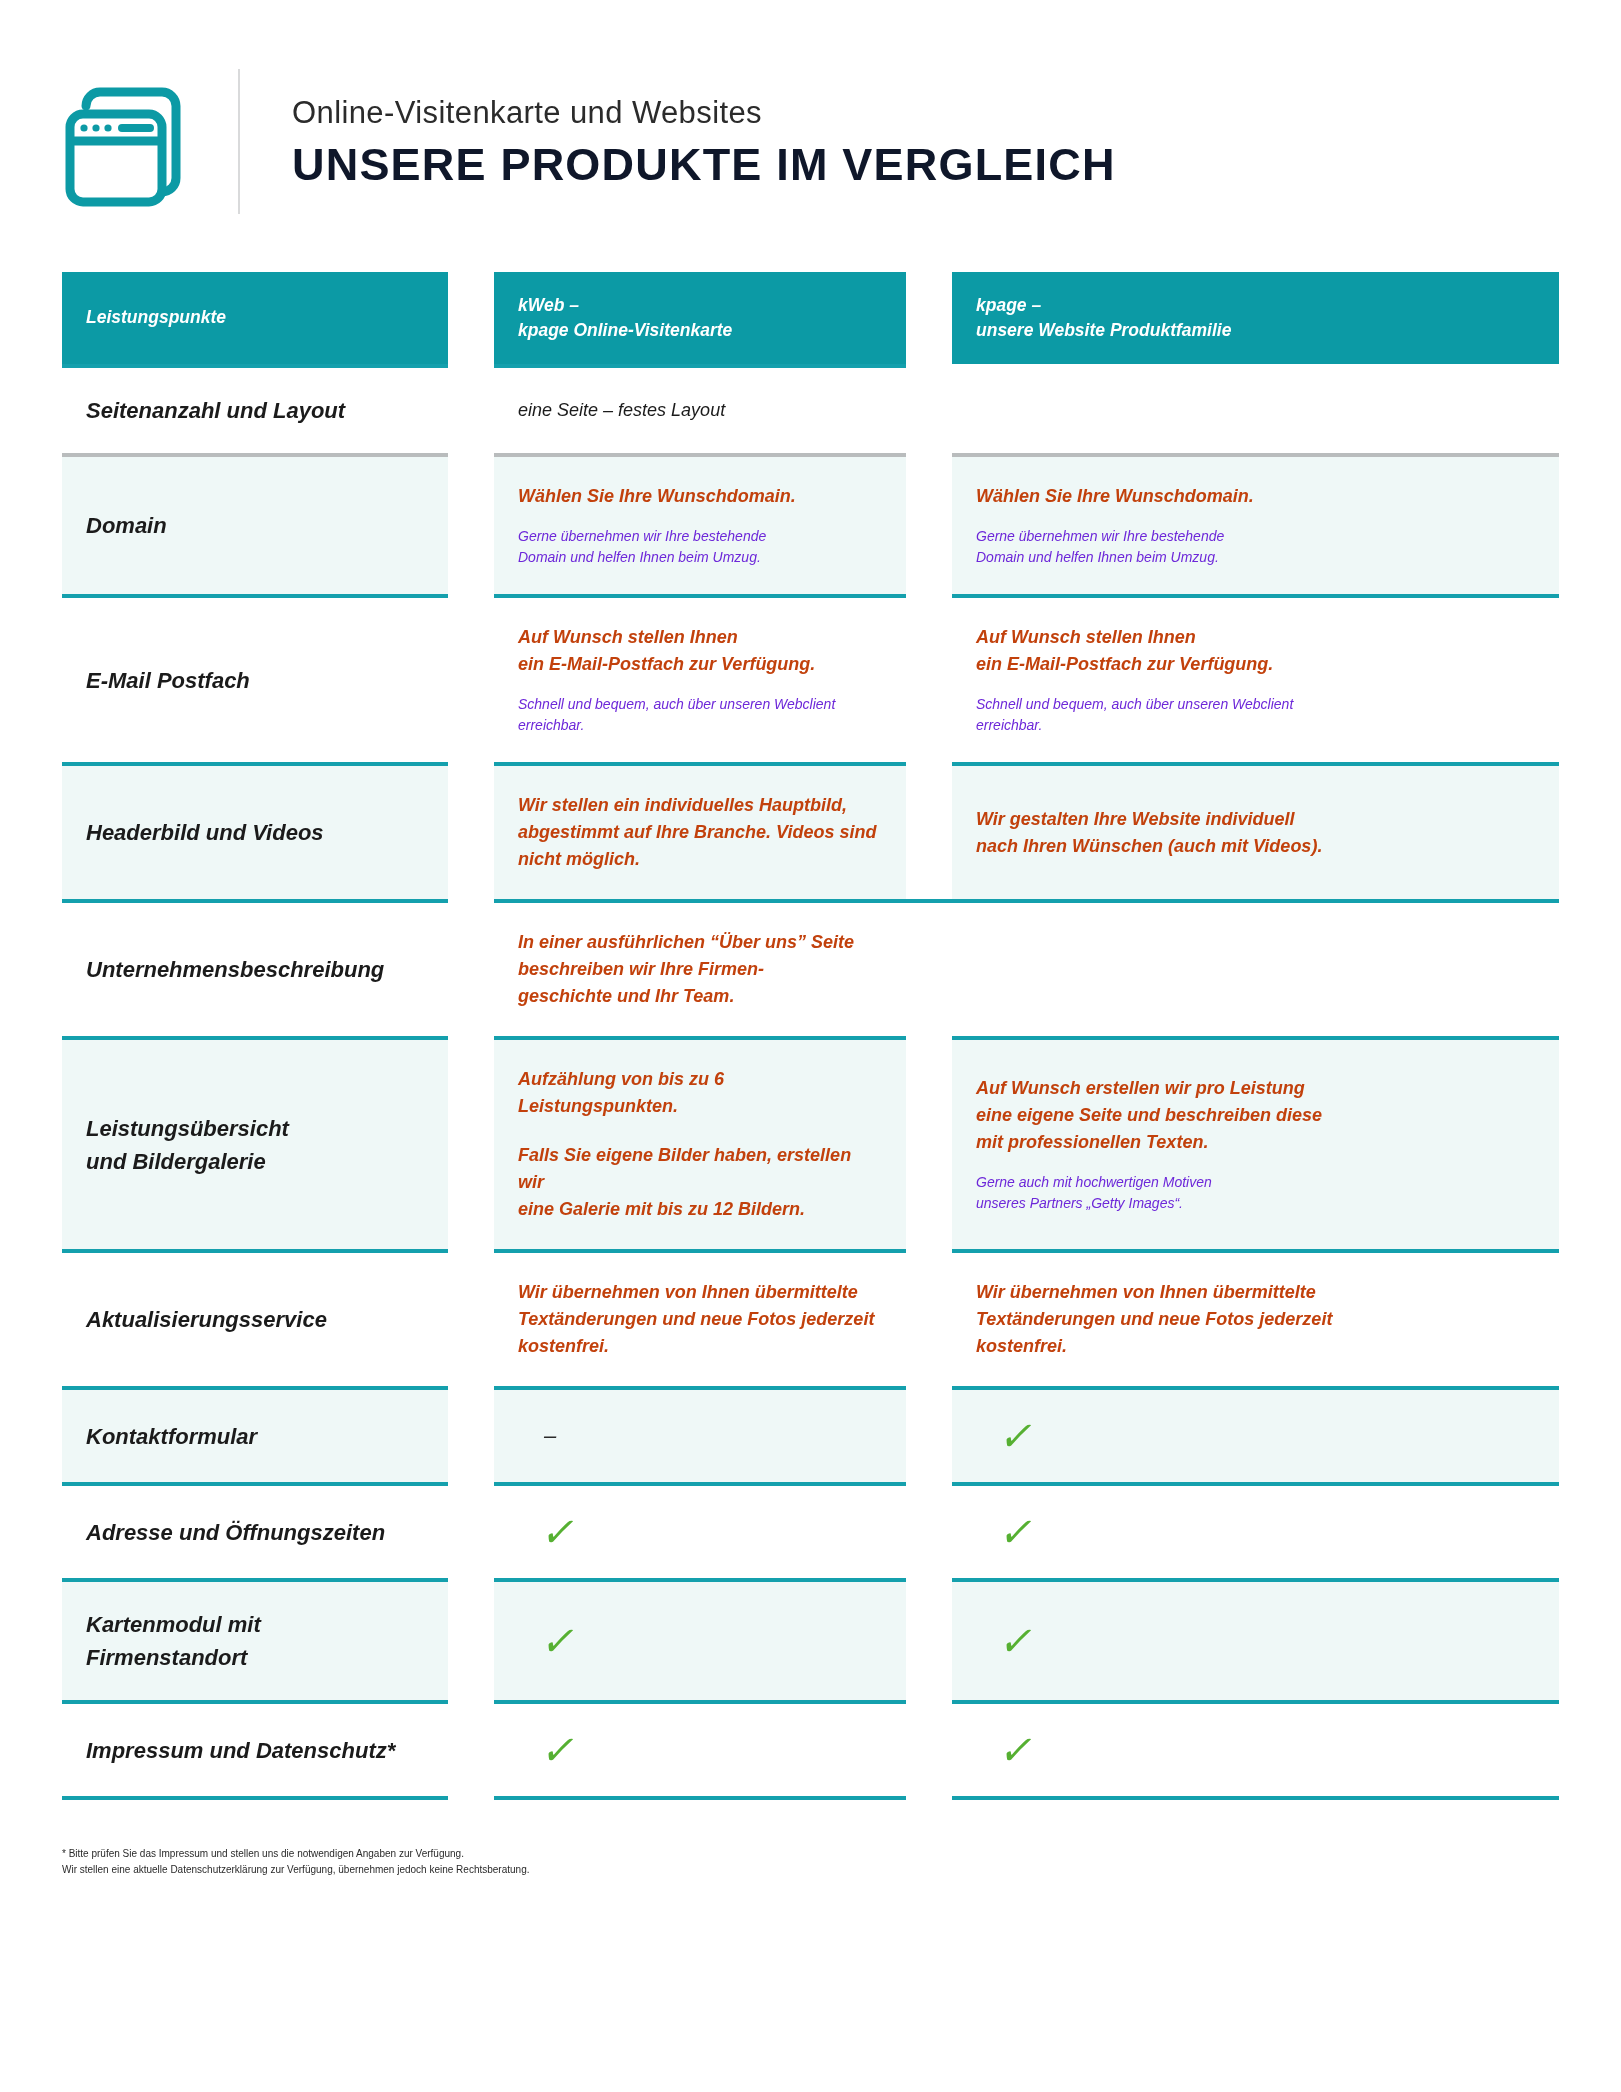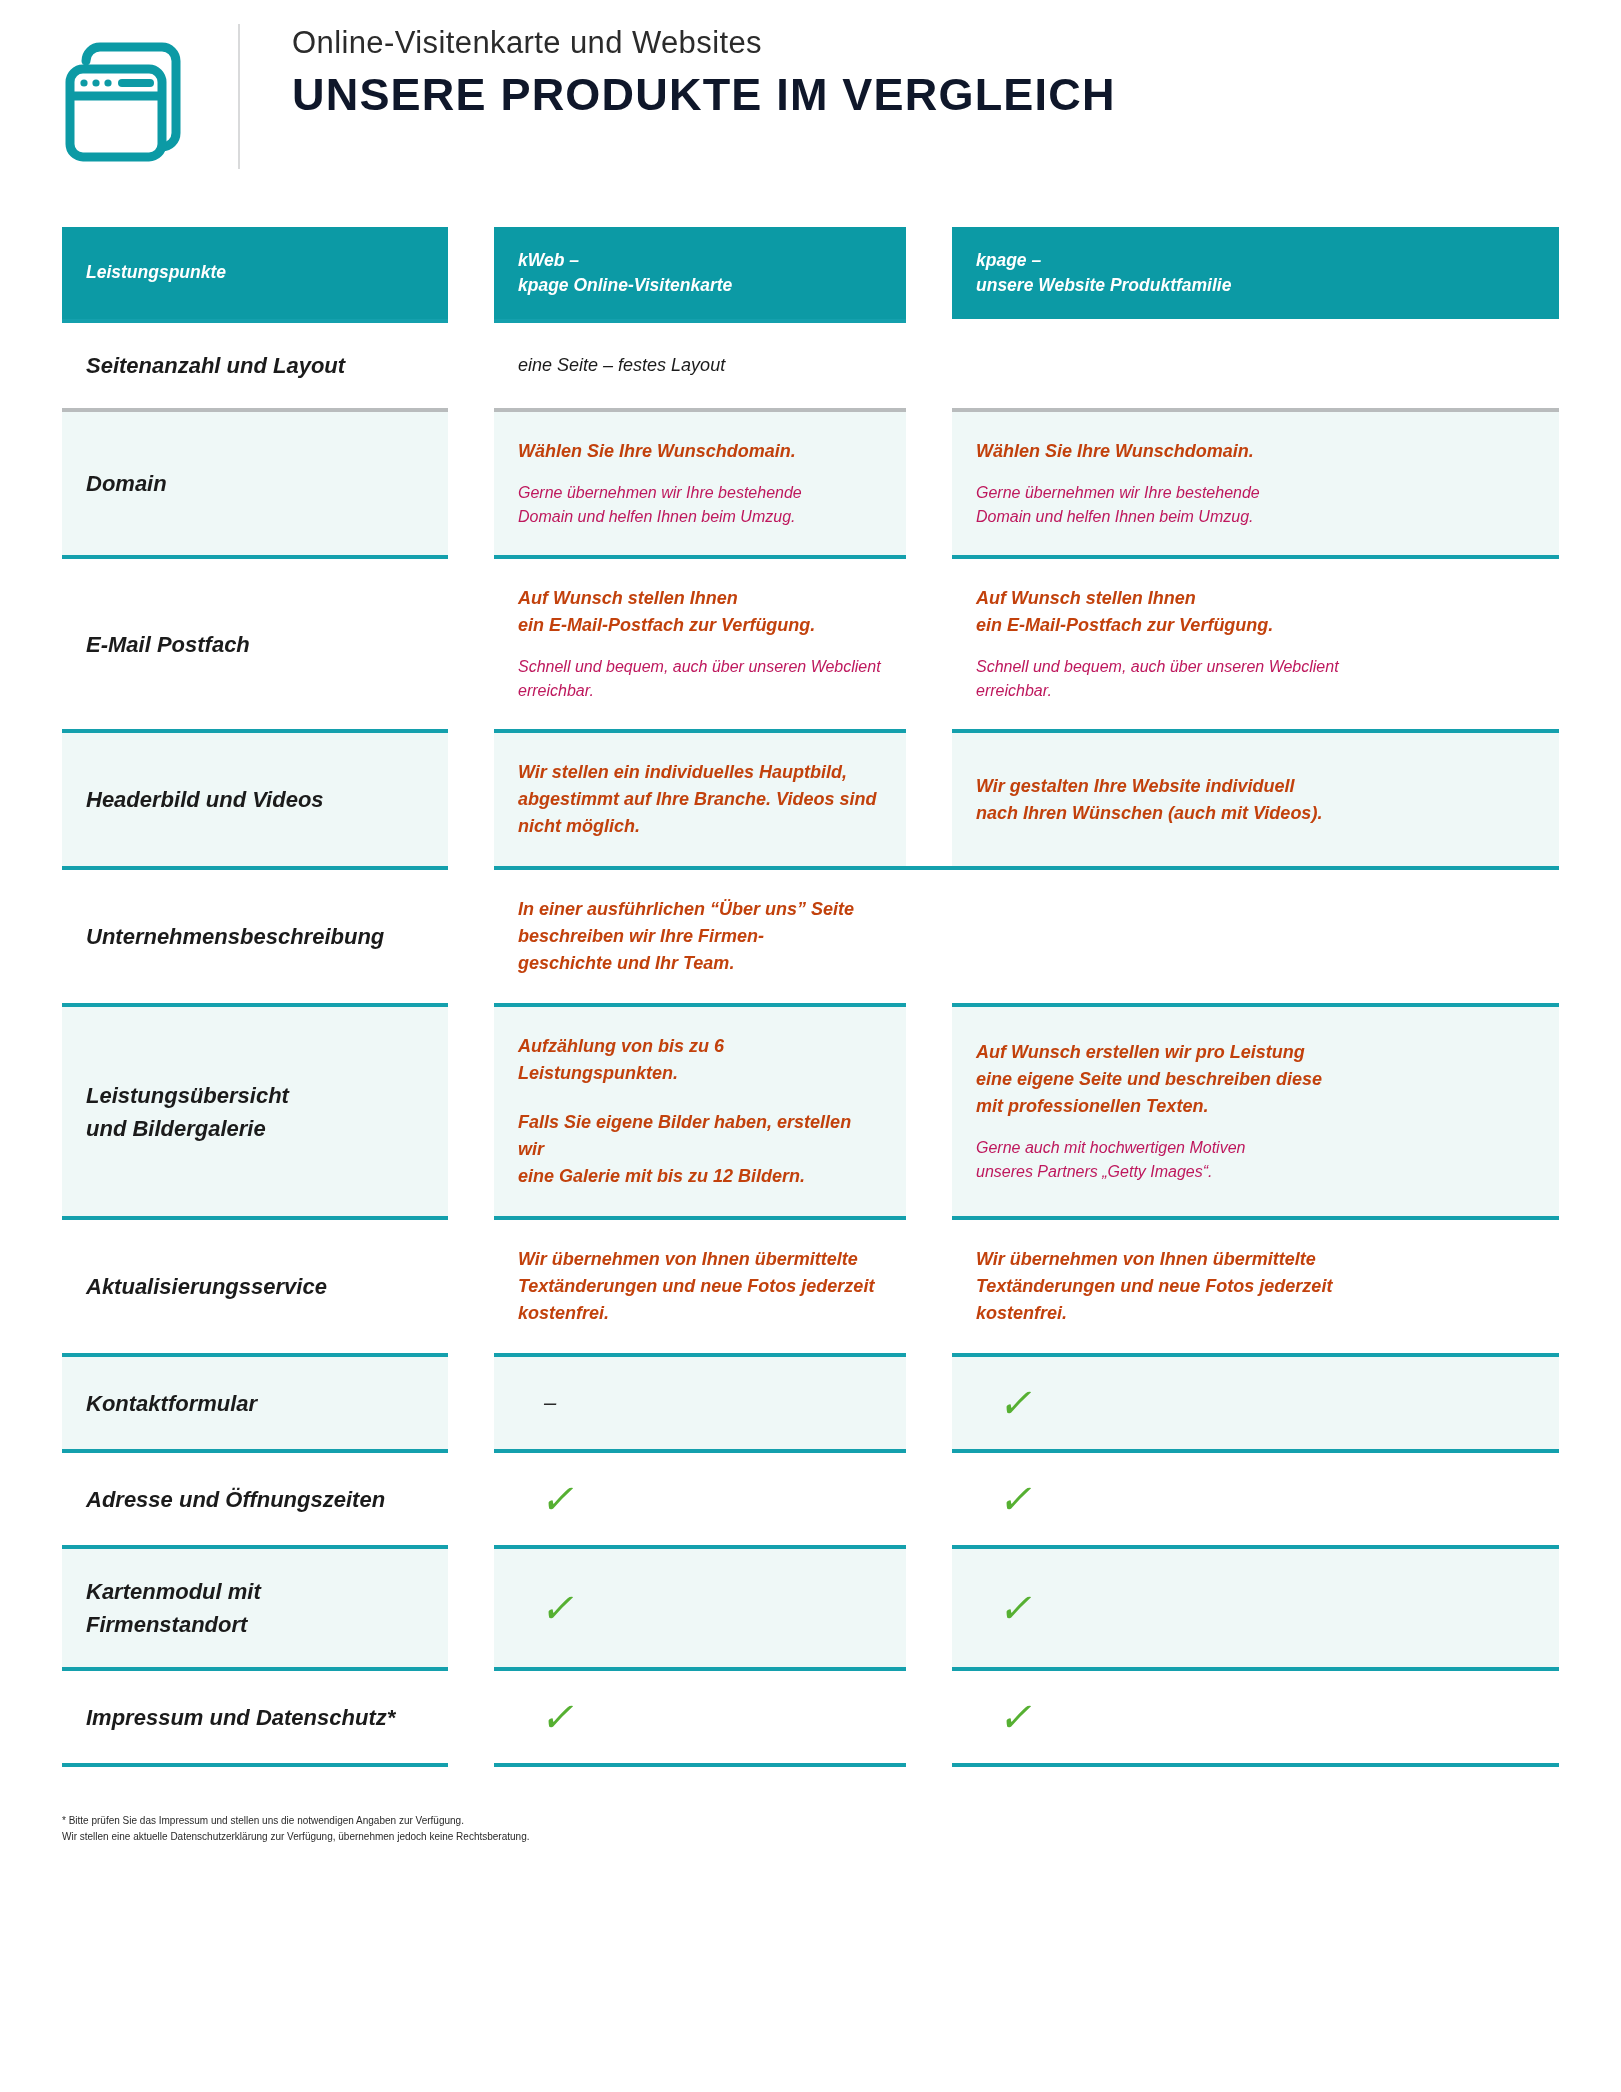--- a/index.html
+++ b/index.html
@@ -15,24 +15,26 @@
     position:relative;
     width:1621px;
     min-height:2092px;
     box-sizing:border-box;
     padding:0 62px;
   }
 
   
   .header{
     display:flex;
+    align-items:center;
     padding-top:24px;
     padding-bottom:16px;
     height:185px;
     box-sizing:border-box;
+    margin-top:45px;
   }
   .logo{
     width:140px;
     flex:0 0 140px;
     display:flex;
     align-items:center;
     justify-content:flex-start;
   }
   .logo svg{display:block;}
   .header-divider{
@@ -120,23 +122,23 @@
   }
   .val-strong{
     font-size:18px;
     font-weight:700;
     color:#c2410c;
     line-height:1.5;
     white-space:pre-line;
     margin:0;
   }
   .val-normal{
-    font-size:16px;
+    font-size:14px;
     font-weight:400;
-    color:#be185d;
+    color:#6d28d9;
     line-height:1.5;
     white-space:pre-line;
     margin:16px 0 0 0;
   }
   .val-plain{
     font-size:18px;
     font-weight:400;
     color:#1b1b1b;
     line-height:1.5;
     white-space:pre-line;

